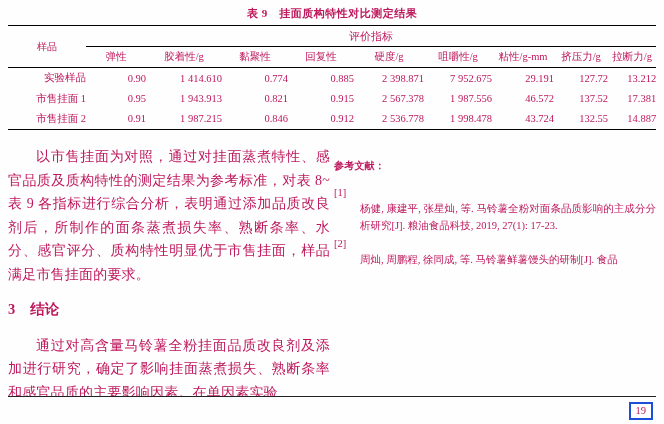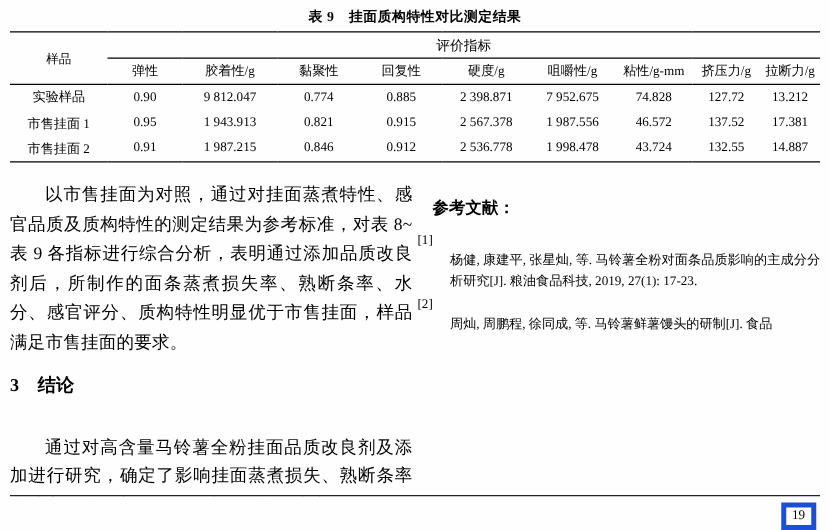--- a/index.html
+++ b/index.html
@@ -1,21 +1,21 @@
 <!DOCTYPE html>
 <html><head>
 <meta charset="utf-8">
 <style>
   html, body { margin: 0; padding: 0; background: #ffffff; }
   .page {
     position: relative;
     width: 664px;
     height: 424px;
     background: #fefefe;
-    color: #000000;
+    color: #be185d;
     font-family: "Liberation Serif", "DejaVu Serif", serif;
     overflow: hidden;
     box-sizing: border-box;
   }
   .table-title {
     font-size: 11px;
     font-weight: bold;
     text-align: center;
     margin: 6px 0 4px;
     letter-spacing: 0.5px;
@@ -32,47 +32,47 @@
   table.data th, table.data td {
     font-weight: normal;
     text-align: center;
     padding: 2.5px 0;
     white-space: nowrap;
     overflow: hidden;
   }
   th.sample-head { border-bottom: 1px solid #000; font-size: 10px; }
   th.group-head  { border-bottom: 1px solid #000; font-size: 11px; padding: 3px 0; }
   tr.sub-head th { border-bottom: 1px solid #000; padding: 3px 0; }
-  tr.data-row td { padding: 3.2px 0; }
+  tr.data-row td { padding: 3.2px 0; text-align: right; }
   .columns {
     display: flex;
     gap: 4px;
     padding: 0 8px;
     margin-top: 15px;
     height: 252px;
     overflow: hidden;
   }
   .col {
     flex: 1;
     font-size: 14px;
     line-height: 23.5px;
     text-align: justify;
     letter-spacing: 0.2px;
   }
   p.body-para { margin: 0; text-indent: 2em; }
   p.body-para.no-indent { text-indent: 0; }
   .section-heading {
     font-weight: bold;
     font-size: 14.5px;
-    margin: 12px 0 25px;
+    margin: 12px 0 12px;
   }
   .refs-heading {
     font-weight: bold;
-    font-size: 13px;
-    margin: 9px 12px 6px;
+    font-size: 10px;
+    margin: 9px 0 6px;
   }
   .ref-item {
     display: flex;
     font-size: 10.5px;
     line-height: 17.5px;
     text-align: justify;
     letter-spacing: 0;
   }
   .ref-label { width: 26px; flex: none; }
   .ref-text  { flex: 1; margin-top: 16px; }
@@ -81,21 +81,21 @@
     left: 8px;
     right: 8px;
     top: 396px;
     border-top: 1.5px solid #222;
     height: 0;
   }
   .page-number {
     position: absolute;
     top: 402px;
     right: 11px;
-    border: 4px solid #1d4ed8;
+    border: 2px solid #1d4ed8;
     font-size: 10.5px;
     line-height: 14px;
     padding: 0 5px;
   }
 </style>
 </head>
 <body>
 
 <div class="page">
 
@@ -127,26 +127,26 @@
         <th>回复性</th>
         <th>硬度/g</th>
         <th>咀嚼性/g</th>
         <th>粘性/g-mm</th>
         <th>挤压力/g</th>
         <th>拉断力/g</th>
       </tr>
       <tr class="data-row">
         <td>实验样品</td>
         <td>0.90</td>
-        <td>9 812.047</td>
+        <td>1 414.610</td>
         <td>0.774</td>
         <td>0.885</td>
         <td>2 398.871</td>
         <td>7 952.675</td>
-        <td>74.828</td>
+        <td>29.191</td>
         <td>127.72</td>
         <td>13.212</td>
       </tr>
       <tr class="data-row">
         <td>市售挂面 1</td>
         <td>0.95</td>
         <td>1 943.913</td>
         <td>0.821</td>
         <td>0.915</td>
         <td>2 567.378</td>

